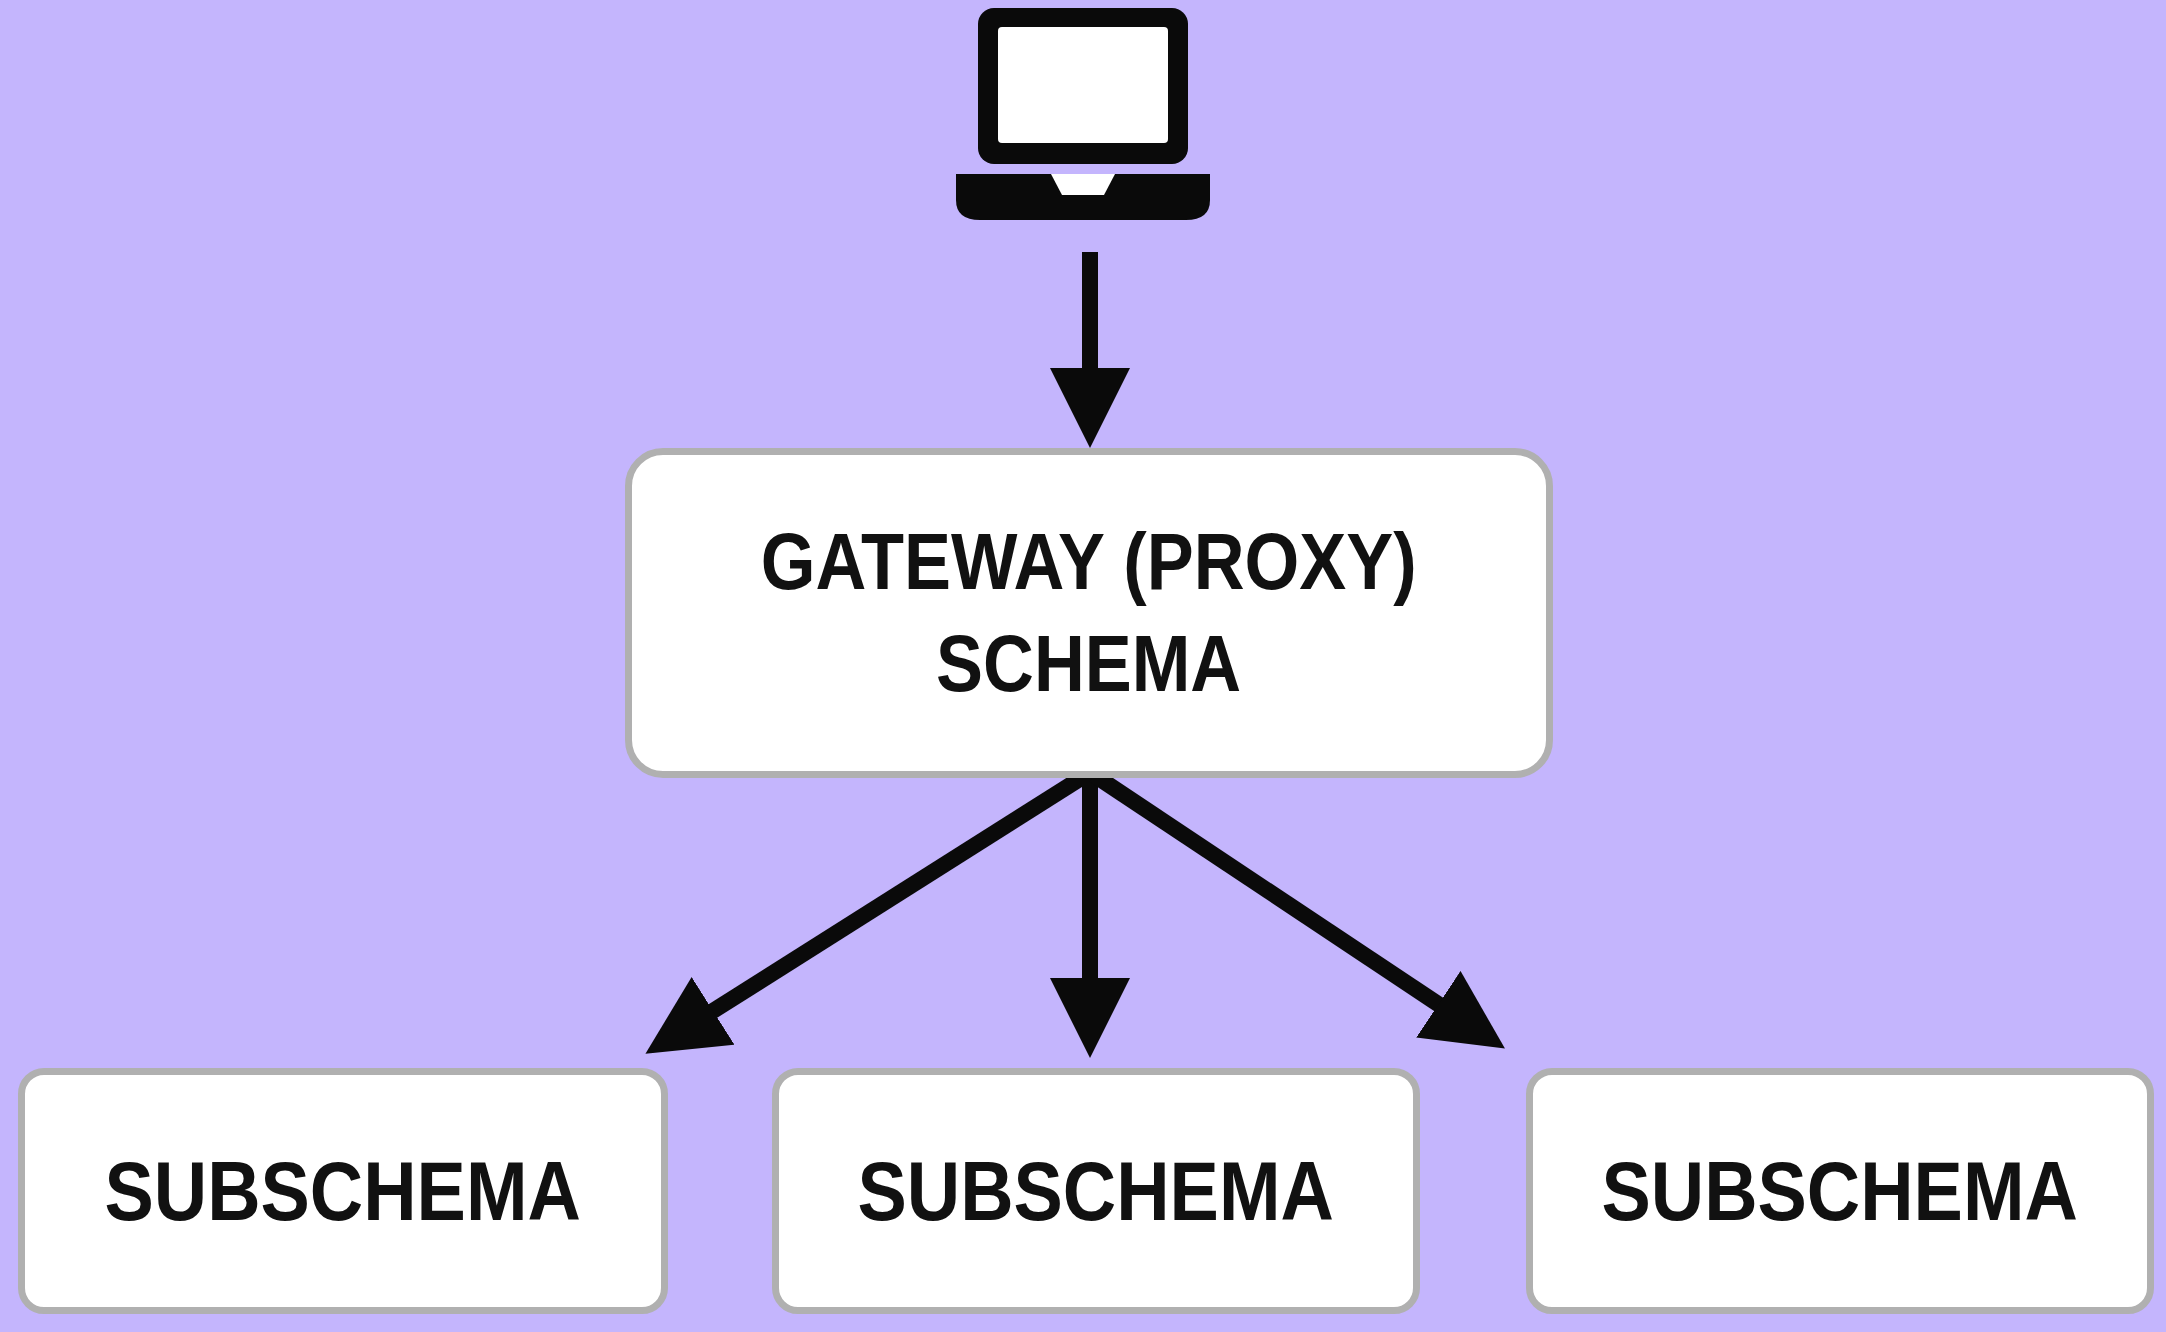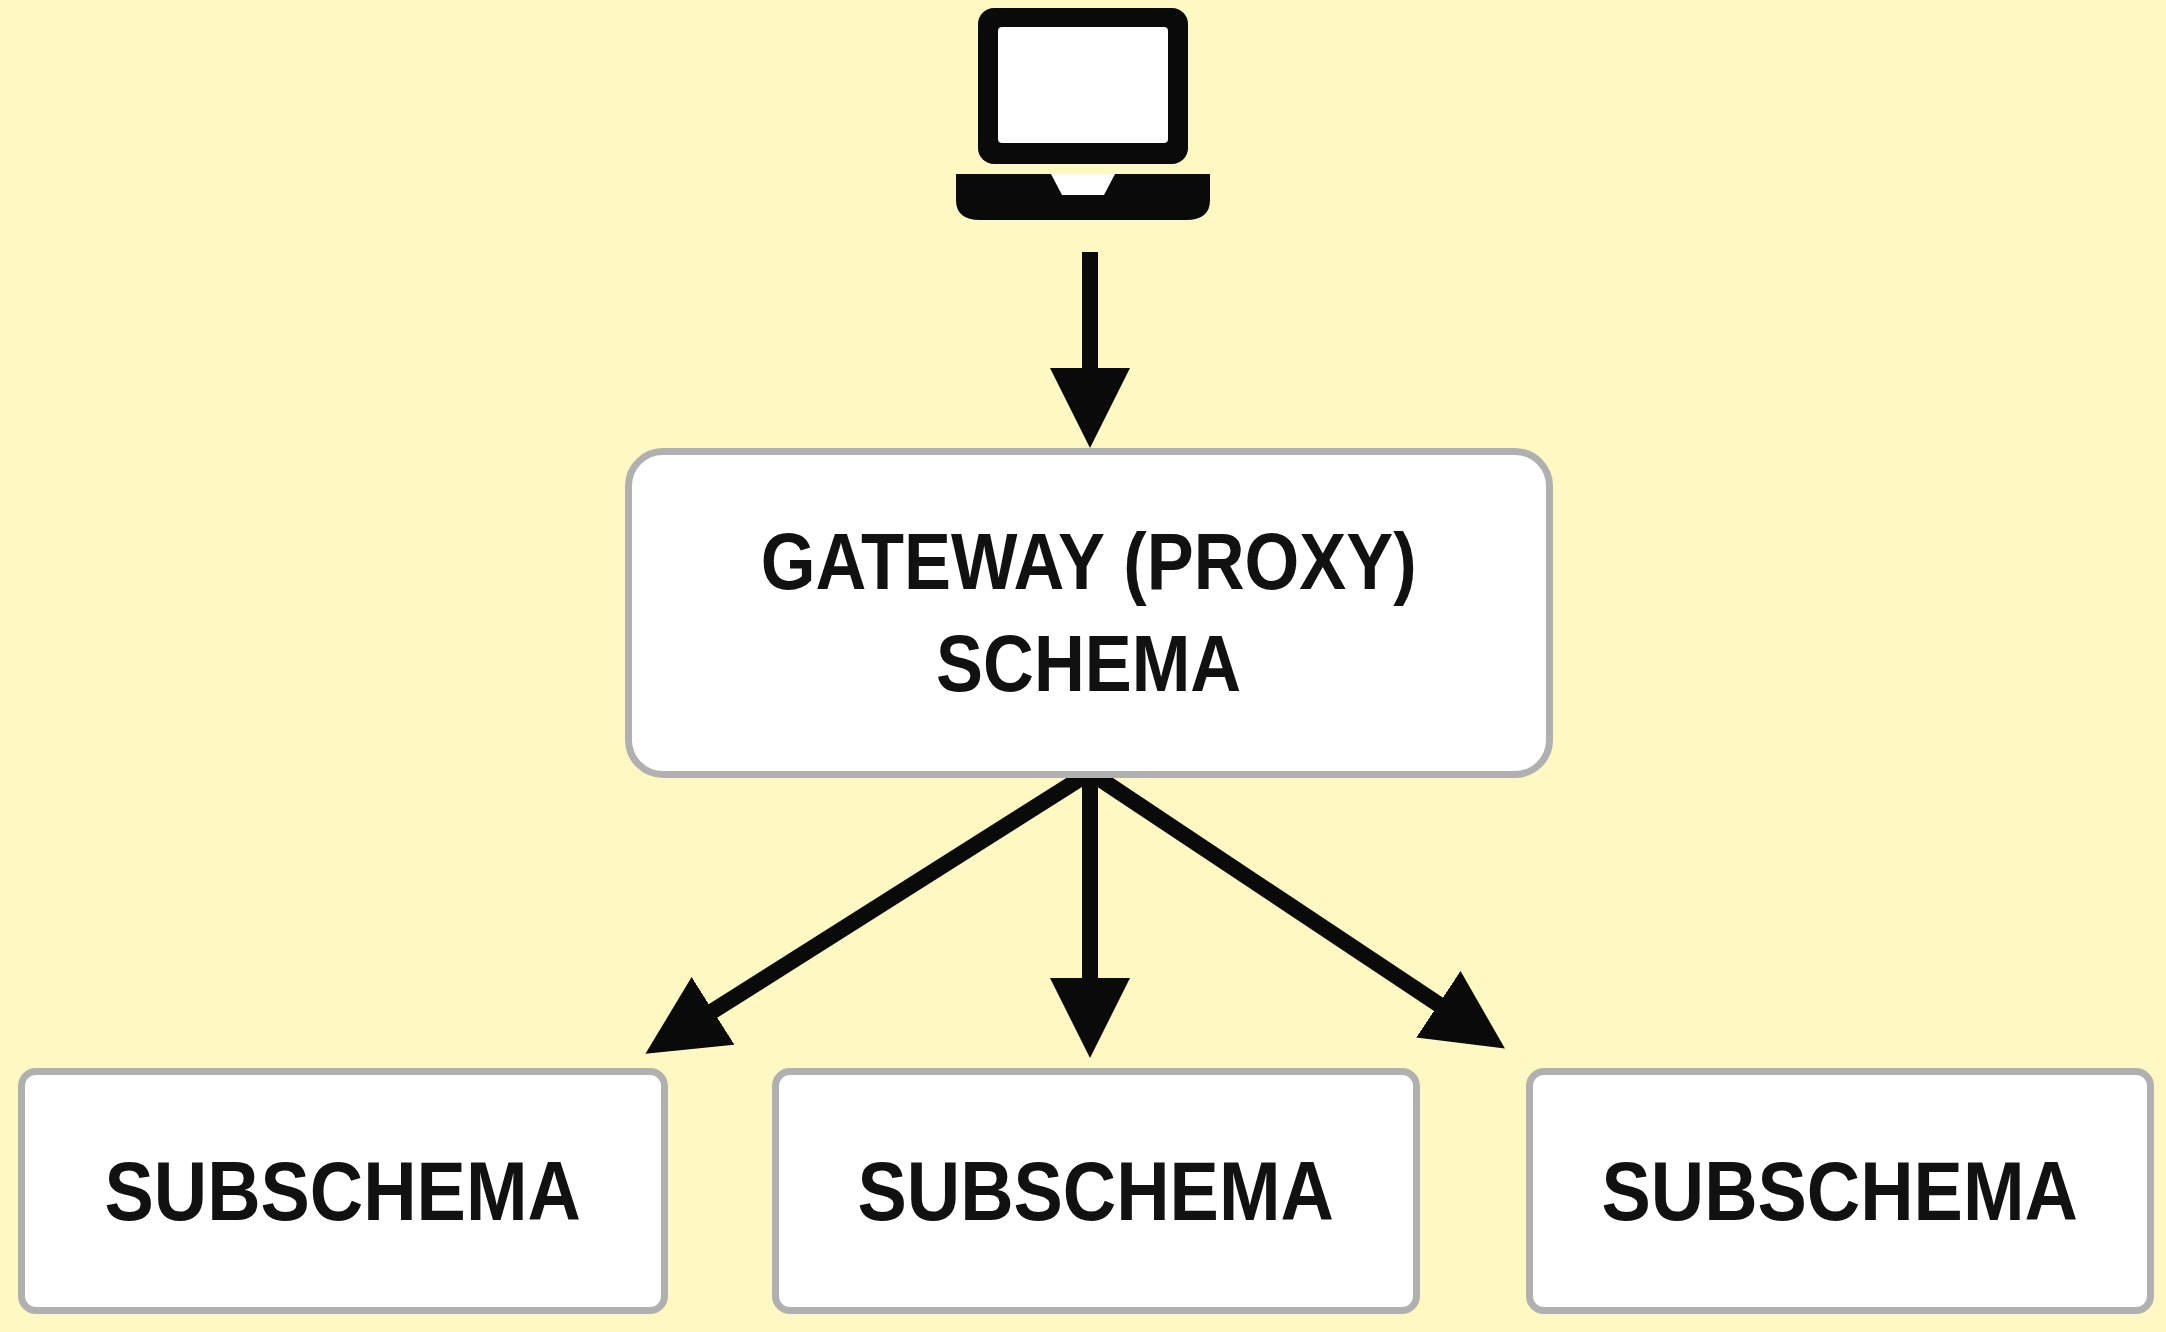--- a/index.html
+++ b/index.html
@@ -5,21 +5,21 @@
   html, body {
     margin: 0;
     padding: 0;
     background: #ffffff;
     font-family: "Liberation Sans", "DejaVu Sans", sans-serif;
   }
   .canvas {
     position: relative;
     width: 2166px;
     height: 1332px;
-    background: #fef9c3;
+    background: #c4b5fd;
     overflow: hidden;
   }
   .laptop {
     position: absolute;
     left: 948px;
     top: 8px;
     width: 270px;
     height: 220px;
   }
   .arrows {
@@ -51,21 +51,21 @@
     font-weight: 700;
     font-size: 80px;
     line-height: 102px;
     transform: scaleX(0.88);
     transform-origin: center;
     white-space: nowrap;
   }
   .sub {
     top: 1068px;
     height: 246px;
-    border-radius: 18px;
+    border-radius: 26px;
   }
   .sub .label {
     display: inline-block;
     font-weight: 700;
     font-size: 84px;
     transform: scaleX(0.88);
     transform-origin: center;
     white-space: nowrap;
   }
   .sub1 { left: 18px;   width: 650px; }

